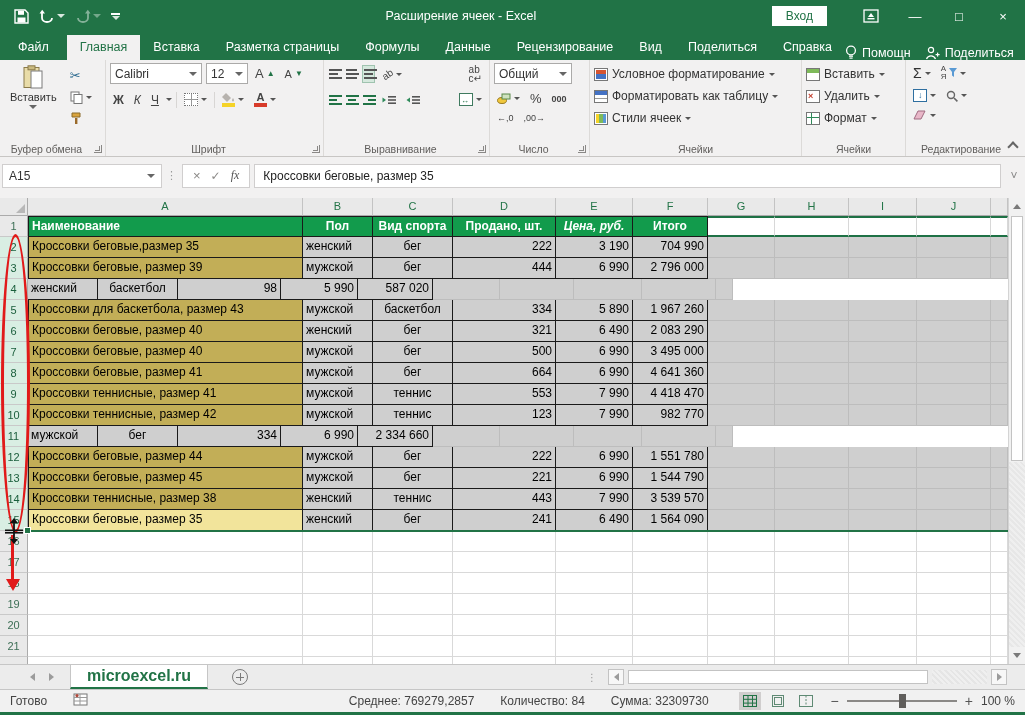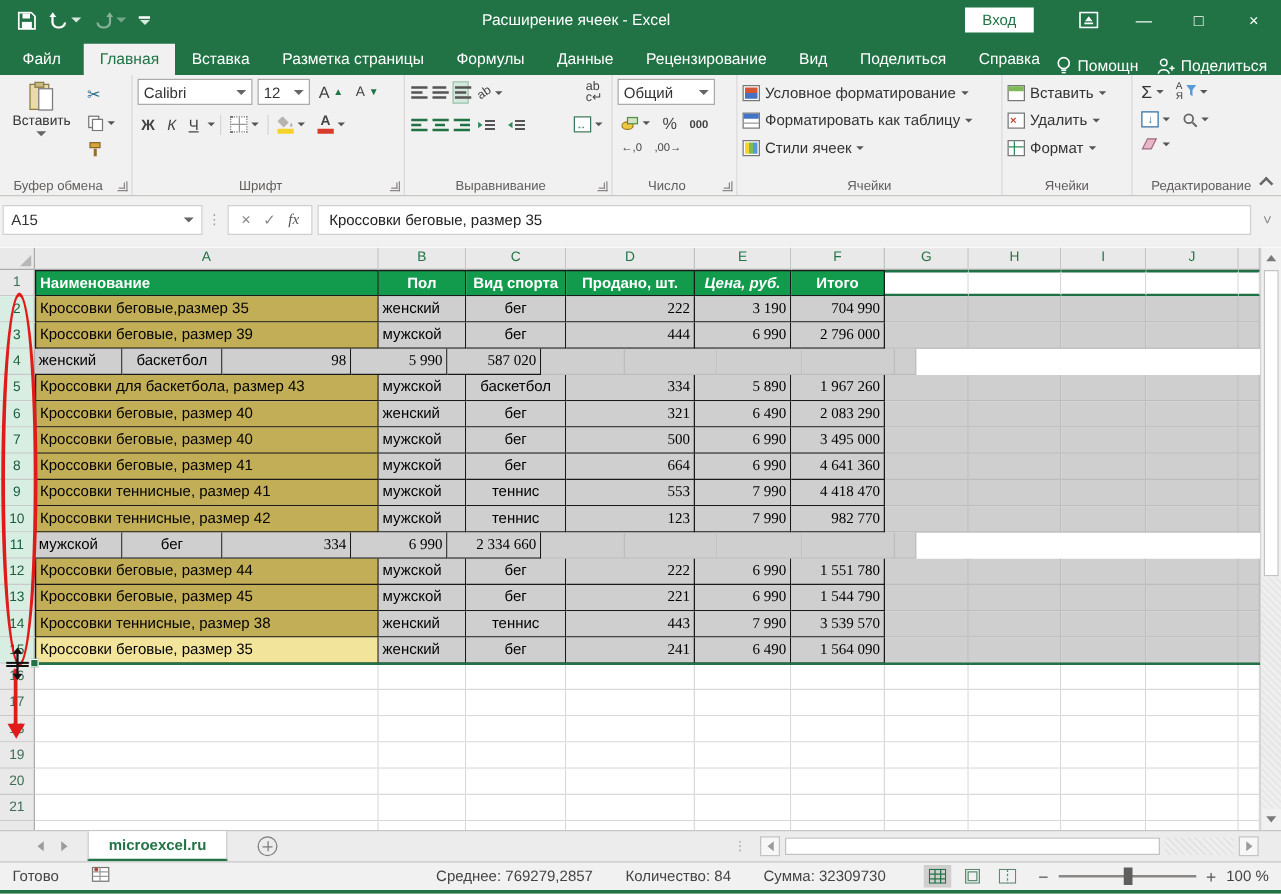--- a/index.html
+++ b/index.html
@@ -70,21 +70,21 @@
   .c { font-size:12px; line-height:19px; padding:0 3px; overflow:hidden; white-space:nowrap; flex:0 0 auto; cursor:cell; }
   .tbl { border-right:1px solid #1a1a1a; border-bottom:1px solid #1a1a1a; }
   .bl { border-left:1px solid #1a1a1a; }
   .hgreen { background:#129b4c; color:#fff; font-weight:bold; border-top:1px solid #1a1a1a; }
   .tan { background:#c2ae57; }
   .act { background:#f2e49b; }
   .gsel { background:#cfcfcf; }
   .esel { background:#cfcfcf; border-right:1px solid #bdbdbd; border-bottom:1px solid #bdbdbd; }
   .r1e { background:#fff; border-top:2px solid #1e7145; border-bottom:2px solid #1e7145; border-right:1px solid #d8d8d8; }
   .plain { background:#fff; border-right:1px solid #d9d9d9; border-bottom:1px solid #d9d9d9; }
-  .al { text-align:left; } .ac { text-align:center; } .ar { text-align:right;font-family:Liberation Serif, serif; }
+  .al { text-align:left; } .ac { text-align:center; } .ar { text-align:right; }
 
   
   .vscroll { width:17px; background:#f1f1f1; border-left:1px solid #d4d4d4; display:flex; flex-direction:column; flex:0 0 auto; }
   .varrow { height:17px; display:flex; align-items:center; justify-content:center; cursor:pointer; }
   .vthumb { height:245px; margin:1px 2px; background:#fff; border:1px solid #c3c3c3; cursor:grab; }
   .vtrack { flex:1; background:repeating-linear-gradient(45deg,#efefef 0 2px,#e7e7e7 2px 4px); }
   .tri-up-s { border-left:4px solid transparent; border-right:4px solid transparent; border-bottom:5px solid #7a7a7a; }
   .tri-down-s { border-left:4px solid transparent; border-right:4px solid transparent; border-top:5px solid #7a7a7a; }
   .tri-left-s { border-top:4px solid transparent; border-bottom:4px solid transparent; border-right:5px solid #9b9b9b; }
   .tri-right-s { border-top:4px solid transparent; border-bottom:4px solid transparent; border-left:5px solid #9b9b9b; }
@@ -93,21 +93,21 @@
   .overlay { position:absolute; pointer-events:none; }
   .sel-bottom { left:28px; height:2px; background:#217346; }
   .fill-handle { width:7px; height:7px; background:#217346; border:1px solid #fff; }
   .red-ellipse { border:3px solid #e11a1a; border-radius:50%; }
   .red-arrow-line { width:3px; background:#e11a1a; }
   .red-arrow-head { width:0; height:0; border-left:7px solid transparent; border-right:7px solid transparent; border-top:12px solid #e11a1a; }
 
   
   .tabs-strip { height:25px; background:#ececec; border-top:1px solid #c6c6c6; display:flex; align-items:stretch; flex:0 0 auto; }
   .nav-arrows { display:flex; align-items:center; gap:14px; padding:0 16px 0 30px; }
-  .sheettab { background:#fff; color:#217346; font-weight:bold; font-size:12px; padding:0 16px; display:flex; align-items:center; border-right:1px solid #c6c6c6; border-left:1px solid #c6c6c6; border-bottom:2px solid #217346; cursor:pointer; }
+  .sheettab { background:#fff; color:#217346; font-weight:bold; font-size:16px; padding:0 16px; display:flex; align-items:center; border-right:1px solid #c6c6c6; border-left:1px solid #c6c6c6; border-bottom:2px solid #217346; cursor:pointer; }
   .addsheet { width:16px; height:16px; border:1px solid #7b7b7b; border-radius:50%; margin:4px 0 0 24px; position:relative; cursor:pointer; flex:0 0 auto; }
   .addsheet:before, .addsheet:after { content:""; position:absolute; background:#7b7b7b; }
   .addsheet:before { left:3px; right:3px; top:6.5px; height:1.5px; }
   .addsheet:after { top:3px; bottom:3px; left:6.5px; width:1.5px; }
   .hscroll { margin-left:auto; display:flex; align-items:center; gap:4px; padding-right:18px; }
   .hs-dots { color:#9a9a9a; letter-spacing:1px; font-size:10px; margin-right:6px; }
   .hbtn { width:16px; height:16px; border:1px solid #c3c3c3; background:#f7f7f7; display:flex; align-items:center; justify-content:center; cursor:pointer; }
   .hthumb { width:300px; height:14px; background:#fff; border:1px solid #c3c3c3; cursor:grab; }
   .htrack { width:55px; height:14px; background:repeating-linear-gradient(45deg,#efefef 0 2px,#e5e5e5 2px 4px); }
 

